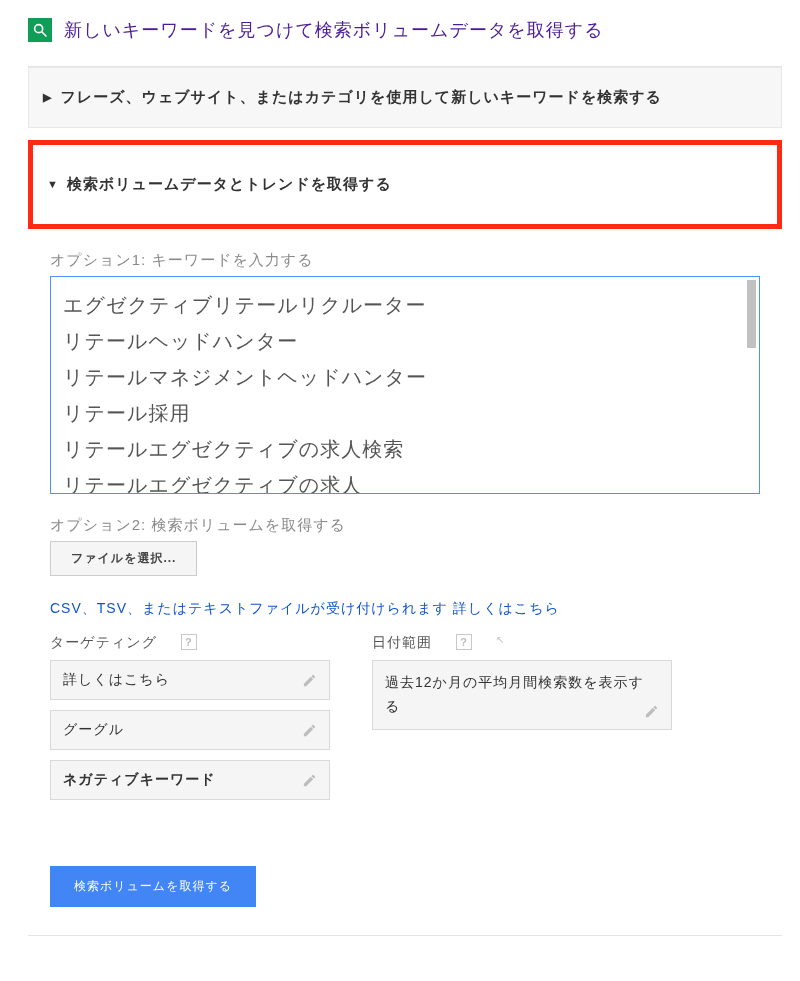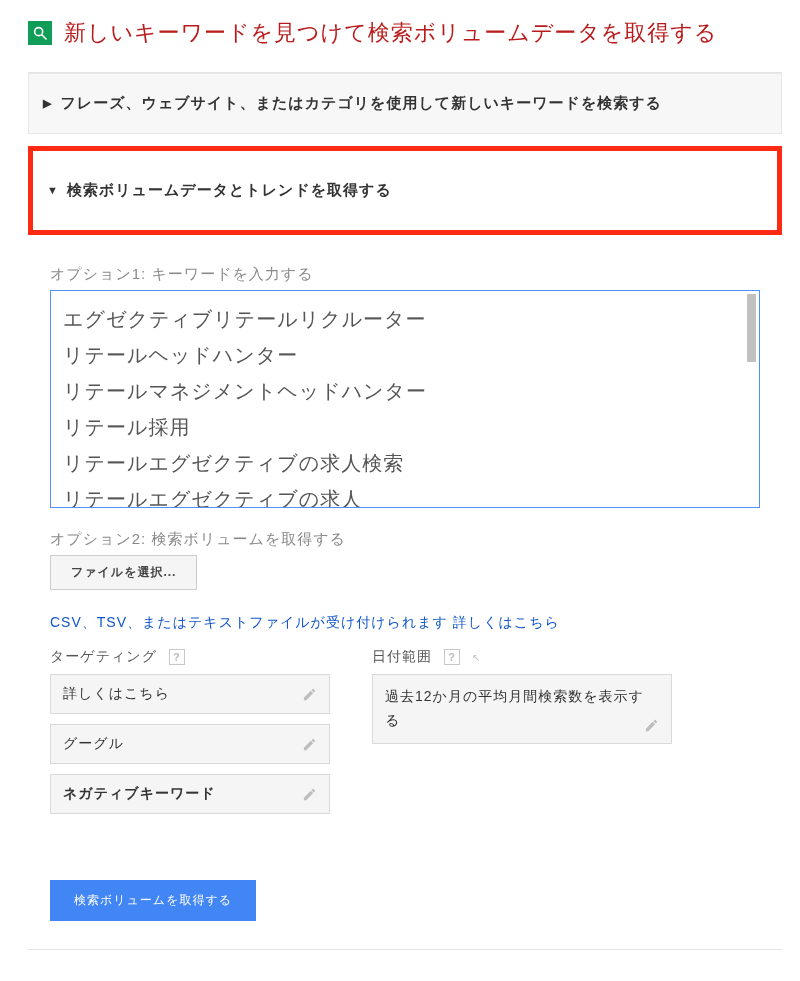--- a/index.html
+++ b/index.html
@@ -2,33 +2,33 @@
 <html><head>
   <meta charset="utf-8">
   <style>
     * { box-sizing: border-box; margin:0; padding:0; }
     body { font-family: Arial, "Hiragino Kaku Gothic ProN", "Hiragino Sans", Meiryo, sans-serif; width:800px; background:#fff; color:#333; }
     .page { padding:18px 18px 18px 28px; }
 
     
     .title-row { display:flex; align-items:center; gap:12px; margin-bottom:24px; }
     .title-icon-wrap { width:24px; height:24px; background:#0f9d58; display:flex; align-items:center; justify-content:center; flex-shrink:0; }
-    .title-text { color:#b91c1c; font-size:22px; font-weight:400; letter-spacing:1px;font-family:Liberation Mono, monospace; }
+    .title-text { color:#4c1d95; font-size:18px; font-weight:400; letter-spacing:1px;font-family:Liberation Mono, monospace; }
 
     
     .card { border:1px solid #e4e4e4; border-left:none; border-right:none; }
 
     
     .acc-header { background:#f7f7f7; border:1px solid #e8e8e8; padding:20px 14px; font-size:15px; font-weight:700; color:#333; display:flex; align-items:center; gap:8px; letter-spacing:1px; }
     .tri { font-size:11px; line-height:1; }
     .highlight { border:5px solid #ff2a13; padding:30px 14px; margin-top:12px; }
     .highlight .hdr-inner { display:flex; align-items:center; gap:8px; font-size:15px; font-weight:700; color:#333; letter-spacing:1px; }
 
     
-    .body { padding:22px 22px 28px 22px;margin-top:8px; }
+    .body { padding:22px 22px 28px 22px; }
     .opt-label { color:#8a8a8a; font-size:15px; margin-bottom:6px; letter-spacing:1px; }
 
     
     .kw-box-wrap { position:relative; }
     .kw-box { width:100%; border:1px solid #4d90fe; padding:10px 12px; font-size:20px; color:#555; letter-spacing:1px; font-family:inherit; height:218px; resize:none; line-height:1.8; }
     .fake-scroll { position:absolute; top:4px; right:4px; bottom:4px; width:9px; background:transparent; }
     .fake-thumb { position:absolute; top:0; right:0; width:9px; height:68px; background:#c1c1c1; }
 
     .section-gap { height:18px; }
 
@@ -37,21 +37,21 @@
     .hint-row { margin-top:24px; font-size:14px; color:#1a0dab; letter-spacing:1px; }
     .hint-row .plain { color:#1155cc; }
     .hint-row .link { color:#1155cc; cursor:pointer; }
 
     
     .cols { display:flex; gap:42px; margin-top:16px; }
     .col { flex:0 0 auto; }
     .col.left { width:280px; }
     .col.right { width:300px; }
 
-    .subhdr { display:flex; align-items:center; gap:12px; font-size:14px; color:#555; margin-bottom:8px; letter-spacing:1px; }
+    .subhdr { display:flex; gap:24px; font-size:14px; color:#555; margin-bottom:8px; letter-spacing:1px; }
     .help { width:16px; height:16px; border:1px solid #c8c8c8; color:#bbb; font-size:11px; display:flex; align-items:center; justify-content:center; cursor:pointer; font-weight:700; }
     .cursor-hint { font-size:10px; color:#bbb; }
 
     .chip { border:1px solid #d9d9d9; background:#f5f5f5; padding:10px 12px; display:flex; align-items:center; justify-content:space-between; margin-bottom:10px; cursor:pointer; }
     .chip-text { font-size:14px; color:#333; letter-spacing:1px; }
     .chip-text.bold { font-weight:700; }
     .pencil { color:#bdbdbd; }
 
     .chip.tall { align-items:flex-end; }
     .chip.tall .chip-text { line-height:1.7; }

